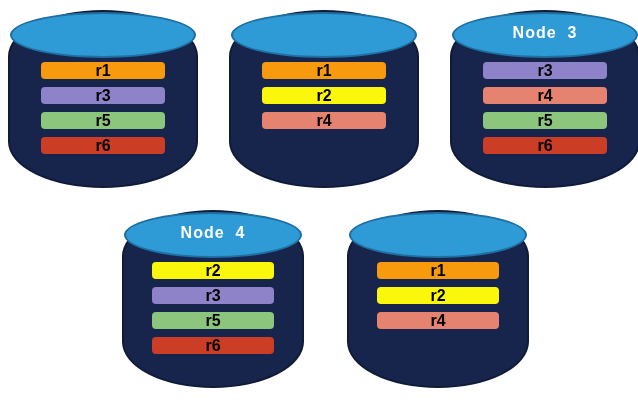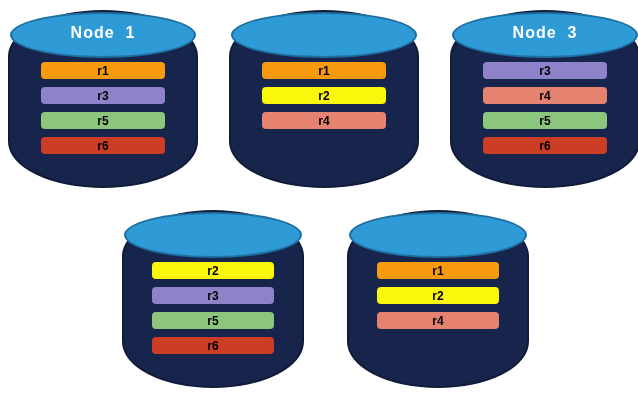--- a/index.html
+++ b/index.html
@@ -77,21 +77,21 @@
     gap: 8px;
   }
 
   .replica {
     width: var(--rep-w);
     height: 17px;
     border-radius: 4px;
     display: flex;
     align-items: center;
     justify-content: center;
-    font-size: 12px;
+    font-size: 16px;
     font-weight: bold;
     color: #000000;
     box-sizing: border-box;
   }
 
   
   .row-top {
     --cap-h: 46px;
     --ellipse-ratio: 26%;
     width: 190px;
@@ -118,21 +118,20 @@
   #node-4 { left: 122px; }
   #node-5 { left: 347px; }
 </style>
 </head>
 <body style="background: rgb(255, 255, 255);">
 
 <div id="diagram">
     <div class="node row-top" id="node-1" style="--navy: #17254C; --navy-edge: #101B38; --blue: #2E9AD6; --blue-edge: #1F6FA0;">
       <div class="cyl-body"></div>
       <div class="cyl-top"></div>
-      <div class="node-label">Node  1</div>
       <div class="replica-stack">
         <div class="replica" style="background: rgb(248, 154, 14);">r1</div>
         <div class="replica" style="background: rgb(142, 131, 200);">r3</div>
         <div class="replica" style="background: rgb(140, 197, 124);">r5</div>
         <div class="replica" style="background: rgb(204, 61, 38);">r6</div>
       </div>
     </div>
     <div class="node row-top" id="node-2" style="--navy: #17254C; --navy-edge: #101B38; --blue: #2E9AD6; --blue-edge: #1F6FA0;">
       <div class="cyl-body"></div>
       <div class="cyl-top"></div>
@@ -149,20 +148,21 @@
       <div class="replica-stack">
         <div class="replica" style="background: rgb(142, 131, 200);">r3</div>
         <div class="replica" style="background: rgb(229, 131, 112);">r4</div>
         <div class="replica" style="background: rgb(140, 197, 124);">r5</div>
         <div class="replica" style="background: rgb(204, 61, 38);">r6</div>
       </div>
     </div>
     <div class="node row-bottom" id="node-4" style="--navy: #17254C; --navy-edge: #101B38; --blue: #2E9AD6; --blue-edge: #1F6FA0;">
       <div class="cyl-body"></div>
       <div class="cyl-top"></div>
+      <div class="node-label">Node  4</div>
       <div class="replica-stack">
         <div class="replica" style="background: rgb(251, 247, 12);">r2</div>
         <div class="replica" style="background: rgb(142, 131, 200);">r3</div>
         <div class="replica" style="background: rgb(140, 197, 124);">r5</div>
         <div class="replica" style="background: rgb(204, 61, 38);">r6</div>
       </div>
     </div>
     <div class="node row-bottom" id="node-5" style="--navy: #17254C; --navy-edge: #101B38; --blue: #2E9AD6; --blue-edge: #1F6FA0;">
       <div class="cyl-body"></div>
       <div class="cyl-top"></div>

